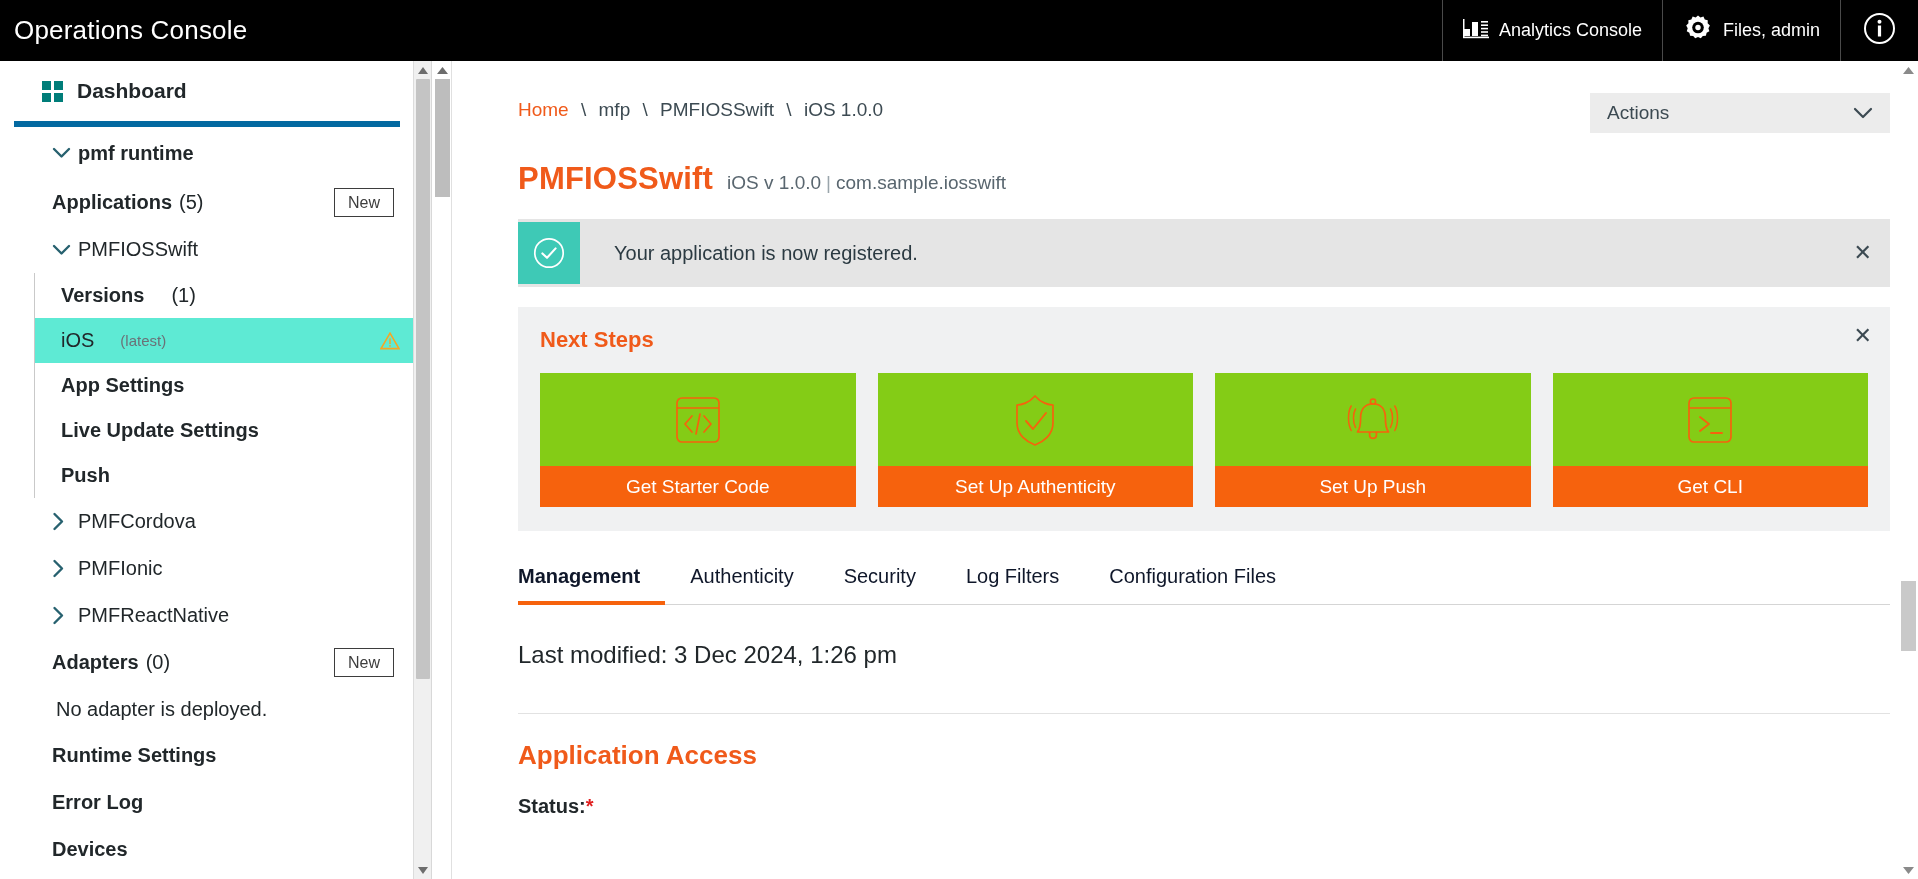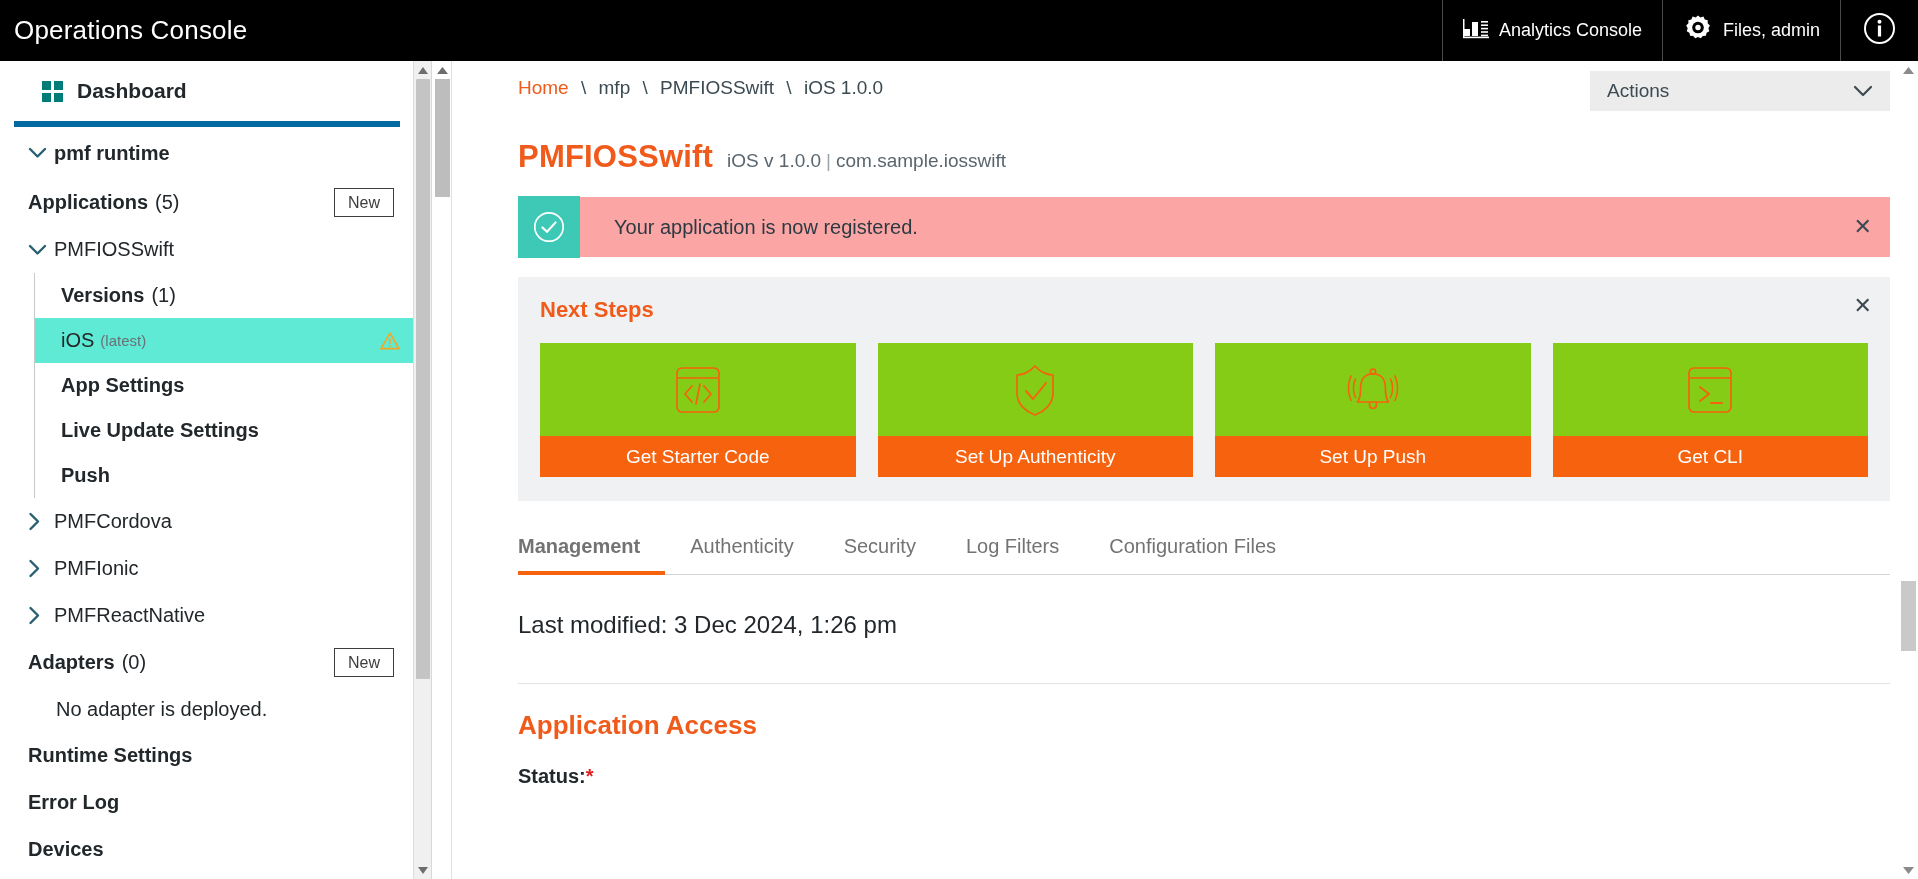--- a/index.html
+++ b/index.html
@@ -67,20 +67,21 @@
   }
   .grid-icon { display: grid; grid-template-columns: 9px 9px; grid-template-rows: 9px 9px; gap: 3px; }
   .grid-icon i { display: block; background: #007d79; width: 9px; height: 9px; }
 
   .sb-row {
     display: flex; align-items: center;
     padding: 0 20px 0 28px;
     min-height: 47px;
     font-size: 20px;
     color: #21272a;
+    margin-left: 24px;
   }
   .sb-row .chev {
     color: #27616f; font-size: 17px; font-weight: bold;
     width: 26px; flex: 0 0 26px; display: inline-block;
   }
   .sb-section-title { font-weight: bold; }
   .sb-count { font-weight: normal; color: #21272a; }
   .sb-grow { flex: 1 1 auto; }
   .btn-new {
     border: 1px solid #3d3d3d; background: #ffffff;
@@ -92,21 +93,21 @@
 
   .sb-sub {
     position: relative;
     margin-left: 34px;
     border-left: 1px solid #c9c9c9;
   }
   .sb-subrow {
     display: flex; align-items: center;
     min-height: 45px;
     padding-left: 26px; padding-right: 14px;
-    font-size: 20px; font-weight: bold; color: #21272a;
+    font-size: 20px; font-weight: bold; color: #21272a; gap: 20px;
   }
   .sb-subrow.selected { background: #5eead4; font-weight: normal; justify-content: flex-end; }
   .sb-subrow .latest { font-size: 15px; color: #6b7177; font-weight: normal; margin-left: 6px; }
   .warn-icon { margin-left: auto; width: 20px; height: 18px; display:block; }
   .sb-muted { font-size: 20px; color: #21272a; padding: 0 0 0 56px; min-height:46px; display:flex; align-items:center; }
 
   
   .sb-scrollbar {
     position: absolute; top: 0; right: 0;
     width: 18px; height: 818px;
@@ -133,21 +134,21 @@
     position: relative;
     flex: 1 1 auto;
     height: 818px;
     background: #ffffff;
     overflow: hidden;
   }
   .main-pad { padding: 0 28px 0 66px; position: relative; }
 
   .topline {
     display: flex; align-items: flex-start; justify-content: space-between;
-    padding-top: 10px;
+    padding-top: 32px;
   }
   .breadcrumb { font-size: 19px; color: #3c4a52; padding-top: 6px; }
   .breadcrumb .crumb-home { color: #f05a1a; }
   .breadcrumb .sep { color: #3c4a52; margin: 0 7px; }
 
   .actions-select {
     width: 300px; height: 40px;
     background: #ececec;
     display: flex; align-items: center; justify-content: space-between;
     padding: 0 17px;
@@ -156,22 +157,22 @@
   }
 
   .app-title-row { display: flex; align-items: baseline; gap: 14px; margin-top: 28px; }
   .app-title { font-size: 31px; font-weight: bold; color: #f05a1a; letter-spacing: .2px; }
   .app-sub { font-size: 19px; color: #59666f; }
   .app-sub .bar { color: #9aa5ab; margin: 0 5px; }
 
   
   .alert {
     margin-top: 22px;
-    height: 60px;
-    background: #fca5a5;
+    height: 68px;
+    background: #e5e5e5;
     display: flex; align-items: center;
     position: relative;
     max-width: 1372px;
   }
   .alert-ico {
     width: 62px; height: 62px; background: #3ec9b6;
     display: flex; align-items: center; justify-content: center;
     flex: 0 0 62px;
   }
   .alert-text { font-size: 20px; color: #2b3a42; padding-left: 34px; }
@@ -194,21 +195,21 @@
   .ns-card-ico { height: 93px; display: flex; align-items: center; justify-content: center; }
   .ns-card-btn {
     background: #f6620d; color: #ffffff;
     height: 41px; display: flex; align-items: center; justify-content: center;
     font-size: 19px; cursor: pointer; user-select: none;
   }
 
   
   .tabs { display: flex; gap: 0; margin-top: 28px; border-bottom: 1px solid #d5d5d5; max-width: 1372px; }
   .tab {
-    font-size: 20px; color: #737373;
+    font-size: 20px; color: #0f172a;
     padding: 6px 25px 13px 25px; cursor: pointer;
     border-bottom: 4px solid transparent; margin-bottom: -1px;
   }
   .tab:first-child { padding-left: 0; }
   .tab.active { font-weight: bold; border-bottom-color: #f6620d; }
 
   .lastmod { font-size: 24px; font-weight: normal; color: #21272a; margin-top: 36px; }
   .hr { border-top: 1px solid #e2e2e2; margin-top: 44px; max-width: 1372px; }
 
   .section-title { font-size: 26px; font-weight: bold; color: #f05a1a; margin-top: 26px; }

